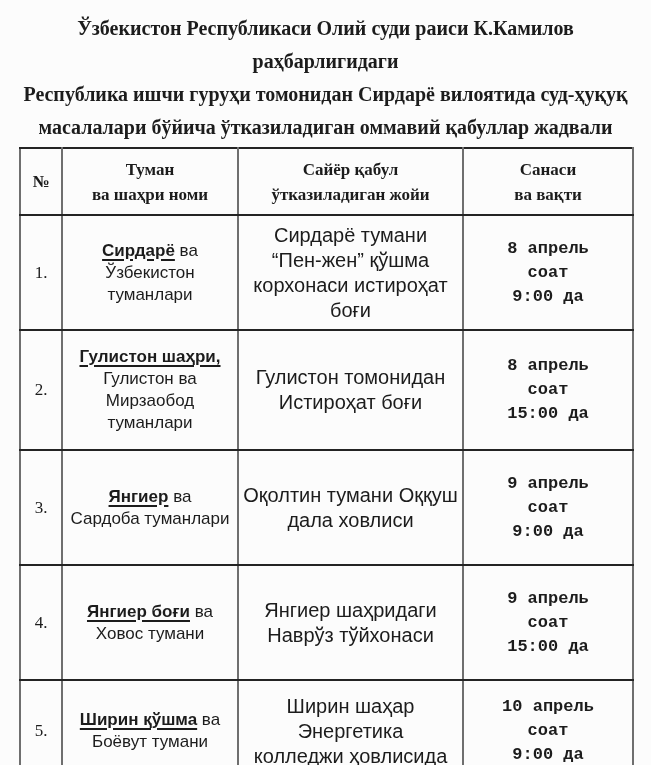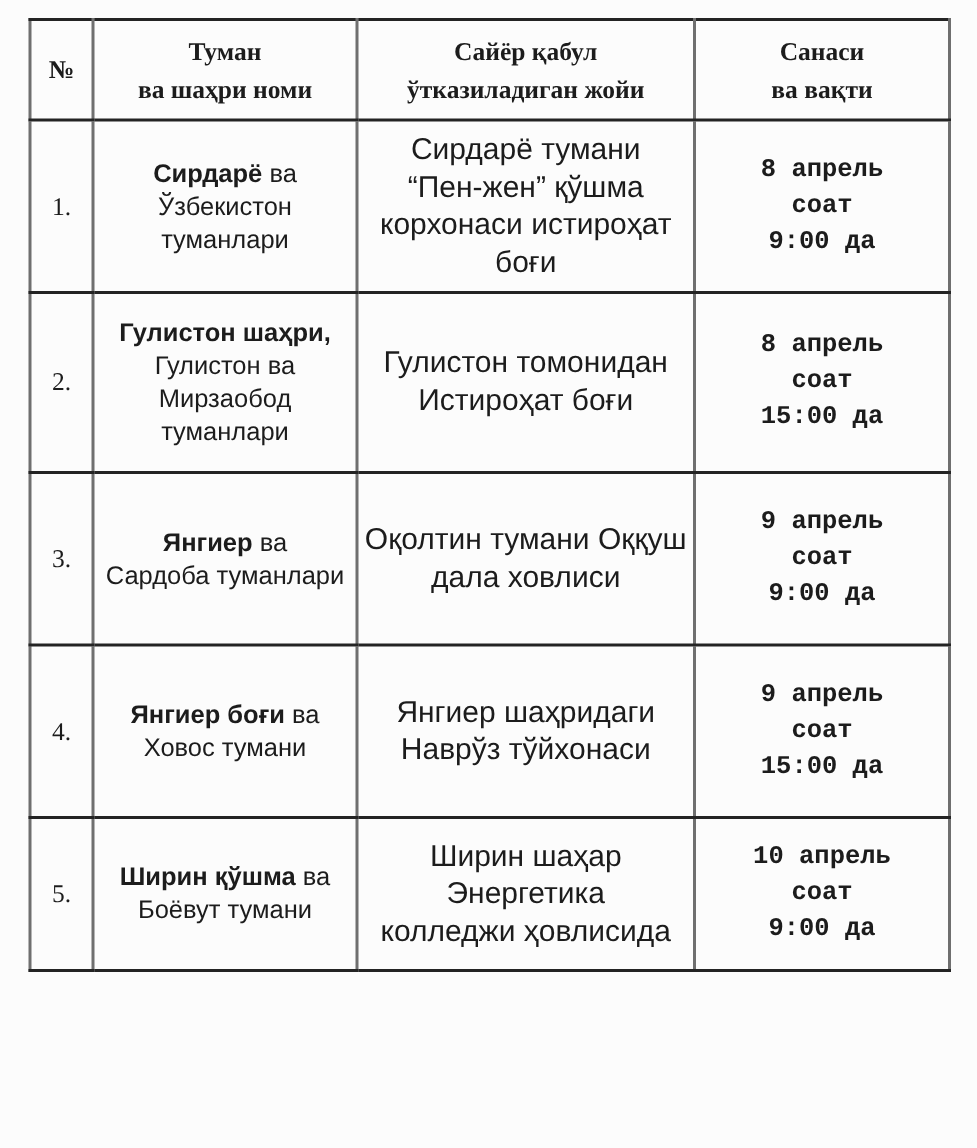--- a/index.html
+++ b/index.html
@@ -70,20 +70,21 @@
     font-size: 17px;
   }
   td.cell-name {
     font-family: "Liberation Sans", sans-serif;
     font-size: 17px;
     line-height: 22px;
     padding-bottom: 14px;
   }
   td.cell-name .emph {
     font-weight: bold;
+    text-decoration: underline;
     text-decoration-thickness: 2px;
     text-underline-offset: 3px;
   }
   td.cell-venue {
     font-family: Liberation Sans, sans-serif;
     font-size: 20px;
     line-height: 25px;
     padding-bottom: 8px;
   }
   td.cell-date {
@@ -92,20 +93,25 @@
     font-size: 17px;
     line-height: 24px;
     padding-bottom: 12px;
   }
 </style>
 </head>
 <body>
 
 <div class="page">
 
+  <div class="doc-title">
+    <div>Ўзбекистон Республикаси Олий суди раиси К.Камилов раҳбарлигидаги</div>
+    <div>Республика ишчи гуруҳи томонидан Сирдарё вилоятида суд-ҳуқуқ</div>
+    <div>масалалари бўйича ўтказиладиган оммавий қабуллар жадвали</div>
+  </div>
 
   <table class="schedule">
     <colgroup>
       <col class="c-num">
       <col class="c-name">
       <col class="c-venue">
       <col class="c-date">
     </colgroup>
     <thead>
       <tr>

